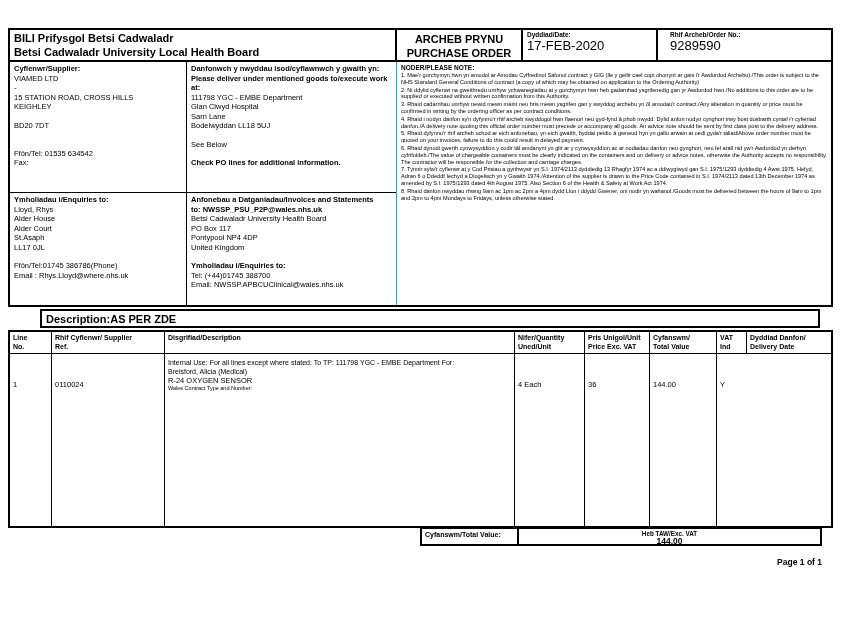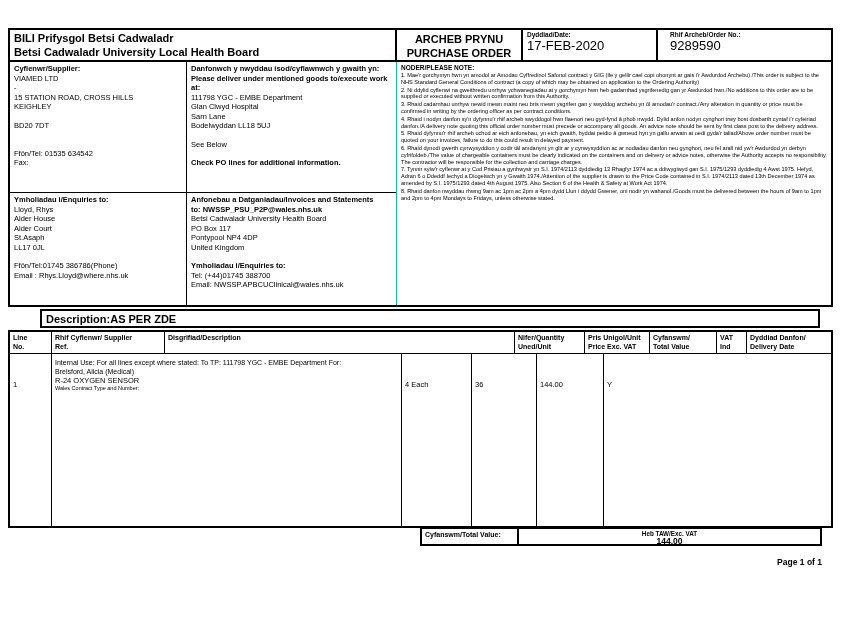--- a/index.html
+++ b/index.html
@@ -182,20 +182,21 @@
 Price Exc. VAT</div>
       <div class="t-cell th c-total">Cyfanswm/
 Total Value</div>
       <div class="t-cell th c-vat">VAT
 Ind</div>
       <div class="t-cell th c-date">Dyddiad Danfon/
 Delivery Date</div>
     </div>
     <div class="t-row t-body">
       <div class="t-cell td c-line val-offset">1</div>
+      <div class="t-cell td c-ref val-offset">0110024</div>
       <div class="t-cell td c-desc">
         <div class="desc-internal">Internal Use: For all lines except where stated: To TP: 111798 YGC  - EMBE Department For:
 Brelsford, Alicia (Medical)</div>
         <div class="desc-item">R-24 OXYGEN SENSOR</div>
         <div class="desc-contract">Wales Contract Type and Number:</div>
       </div>
       <div class="t-cell td c-qty val-offset">4 Each</div>
       <div class="t-cell td c-price val-offset">36</div>
       <div class="t-cell td c-total val-offset">144.00</div>
       <div class="t-cell td c-vat val-offset">Y</div>

